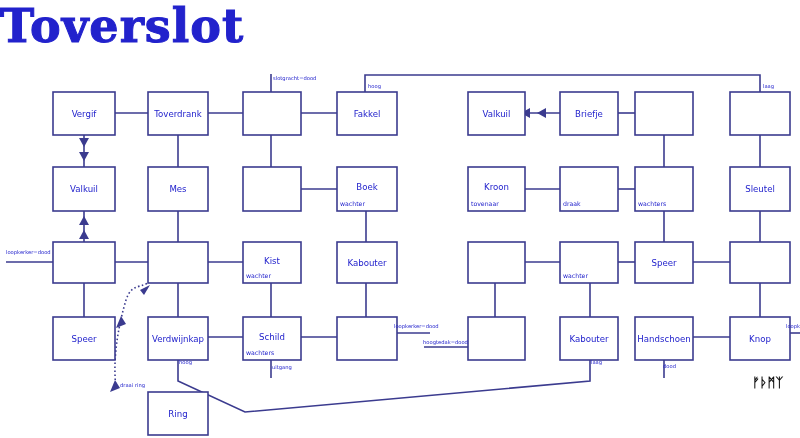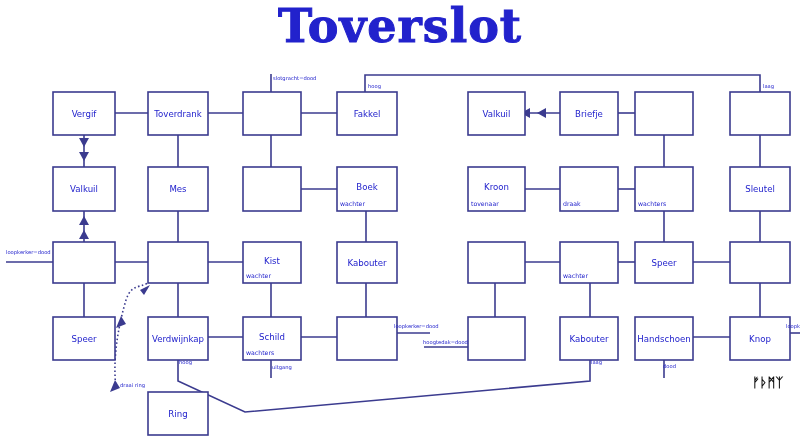--- a/index.html
+++ b/index.html
@@ -1,19 +1,19 @@
 <!DOCTYPE html>
 <html><head>
 <meta charset="utf-8">
 <style>
   html,body{margin:0;padding:0;background:#ffffff;}
   body{width:800px;height:438px;overflow:hidden;font-family:"Liberation Sans",sans-serif;}
   #stage{position:relative;width:800px;height:438px;background:#fff;}
   #title{
-    position:absolute;left:0;top:2px;width:800px;text-align:center;
+    position:absolute;left:0;top:2px;width:800px;text-align:left;
     font-family:"DejaVu Serif",serif;font-weight:bold;font-size:46px;
     color:#2222cc;letter-spacing:1px;line-height:1.05;
     -webkit-text-stroke:1px #2222cc;
   }
   svg{position:absolute;left:0;top:0;}
   .bx{fill:#ffffff;stroke:#3b3b8f;stroke-width:1.6;}
   .ln{stroke:#3b3b8f;stroke-width:1.6;fill:none;}
   .dotted{stroke:#3b3b8f;stroke-width:1.6;fill:none;stroke-dasharray:1.6 2.4;}
   .blabel{fill:#2222cc;font-family:"DejaVu Sans",sans-serif;font-size:8.6px;text-anchor:middle;}
   .sublabel{fill:#2222cc;font-family:"DejaVu Sans",sans-serif;font-size:6.2px;text-anchor:start;}

